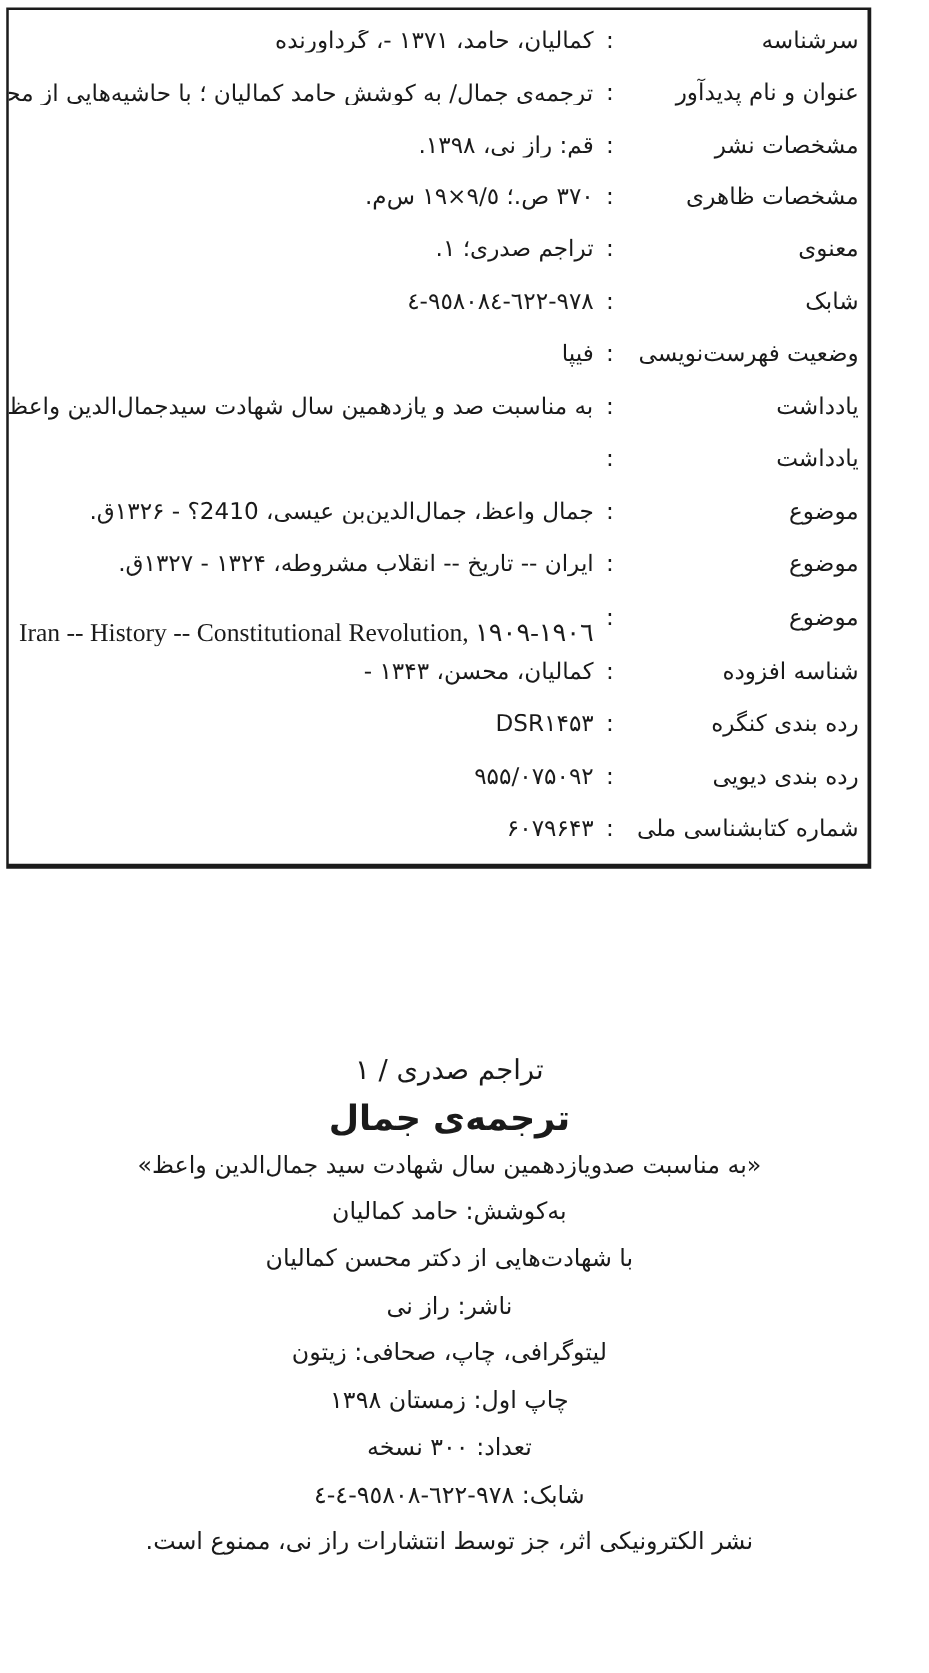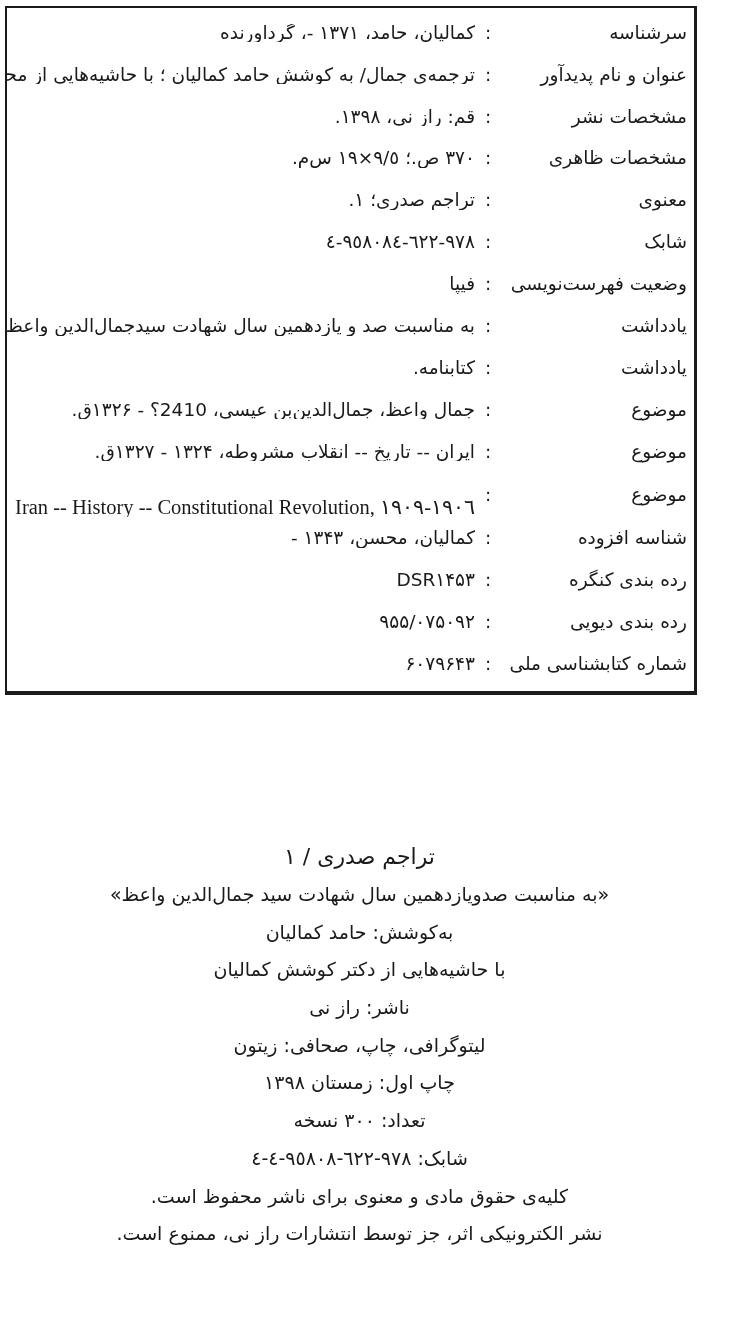--- a/index.html
+++ b/index.html
@@ -98,21 +98,20 @@
         <span class="fval">فیپا</span>
       </div>
       <div class="frow">
         <span class="flab">یادداشت</span>
         <span class="fsep">:</span>
         <span class="fval">به مناسبت صد و یازدهمین سال شهادت سیدجمال‌الدین واعظ.</span>
       </div>
       <div class="frow">
         <span class="flab">یادداشت</span>
         <span class="fsep">:</span>
-        <span class="fval">کتابنامه.</span>
       </div>
       <div class="frow">
         <span class="flab">موضوع</span>
         <span class="fsep">:</span>
         <span class="fval">جمال واعظ، جمال‌الدین‌بن عیسی، 2410؟ - ۱۳۲۶ق.</span>
       </div>
       <div class="frow">
         <span class="flab">موضوع</span>
         <span class="fsep">:</span>
         <span class="fval">ایران -- تاریخ -- انقلاب مشروطه، ۱۳۲۴ - ۱۳۲۷ق.</span>
@@ -138,24 +137,24 @@
         <span class="fval">۹۵۵/۰۷۵۰۹۲</span>
       </div>
       <div class="frow">
         <span class="flab">شماره کتابشناسی ملی</span>
         <span class="fsep">:</span>
         <span class="fval">۶۰۷۹۶۴۳</span>
       </div>
     </div>
   <div class="colophon">
       <div class="line series">تراجم صدری / ۱</div>
+      <div class="line title">ترجمه‌ی جمال</div>
       <div class="line normal">«به مناسبت صدویازدهمین سال شهادت سید جمال‌الدین واعظ»</div>
       <div class="line normal">به‌کوشش: حامد کمالیان</div>
-      <div class="line normal">با حاشیه‌هایی از دکتر کوشش کمالیان</div>
+      <div class="line normal">با شهادت‌هایی از دکتر محسن کمالیان</div>
       <div class="line normal">ناشر: راز نی</div>
       <div class="line normal">لیتوگرافی، چاپ، صحافی: زیتون</div>
       <div class="line normal">چاپ اول: زمستان ۱۳۹۸</div>
       <div class="line normal">تعداد: ۳۰۰ نسخه</div>
       <div class="line normal">شابک: ⁦٩٧٨-٦٢٢-٩٥٨٠٨-٤-٤⁩</div>
-      <div class="line normal">کلیه‌ی حقوق مادی و معنوی برای ناشر محفوظ است.</div>
       <div class="line normal">نشر الکترونیکی اثر، جز توسط انتشارات راز نی، ممنوع است.</div>
     </div>
 </div>
 
 </body></html>

